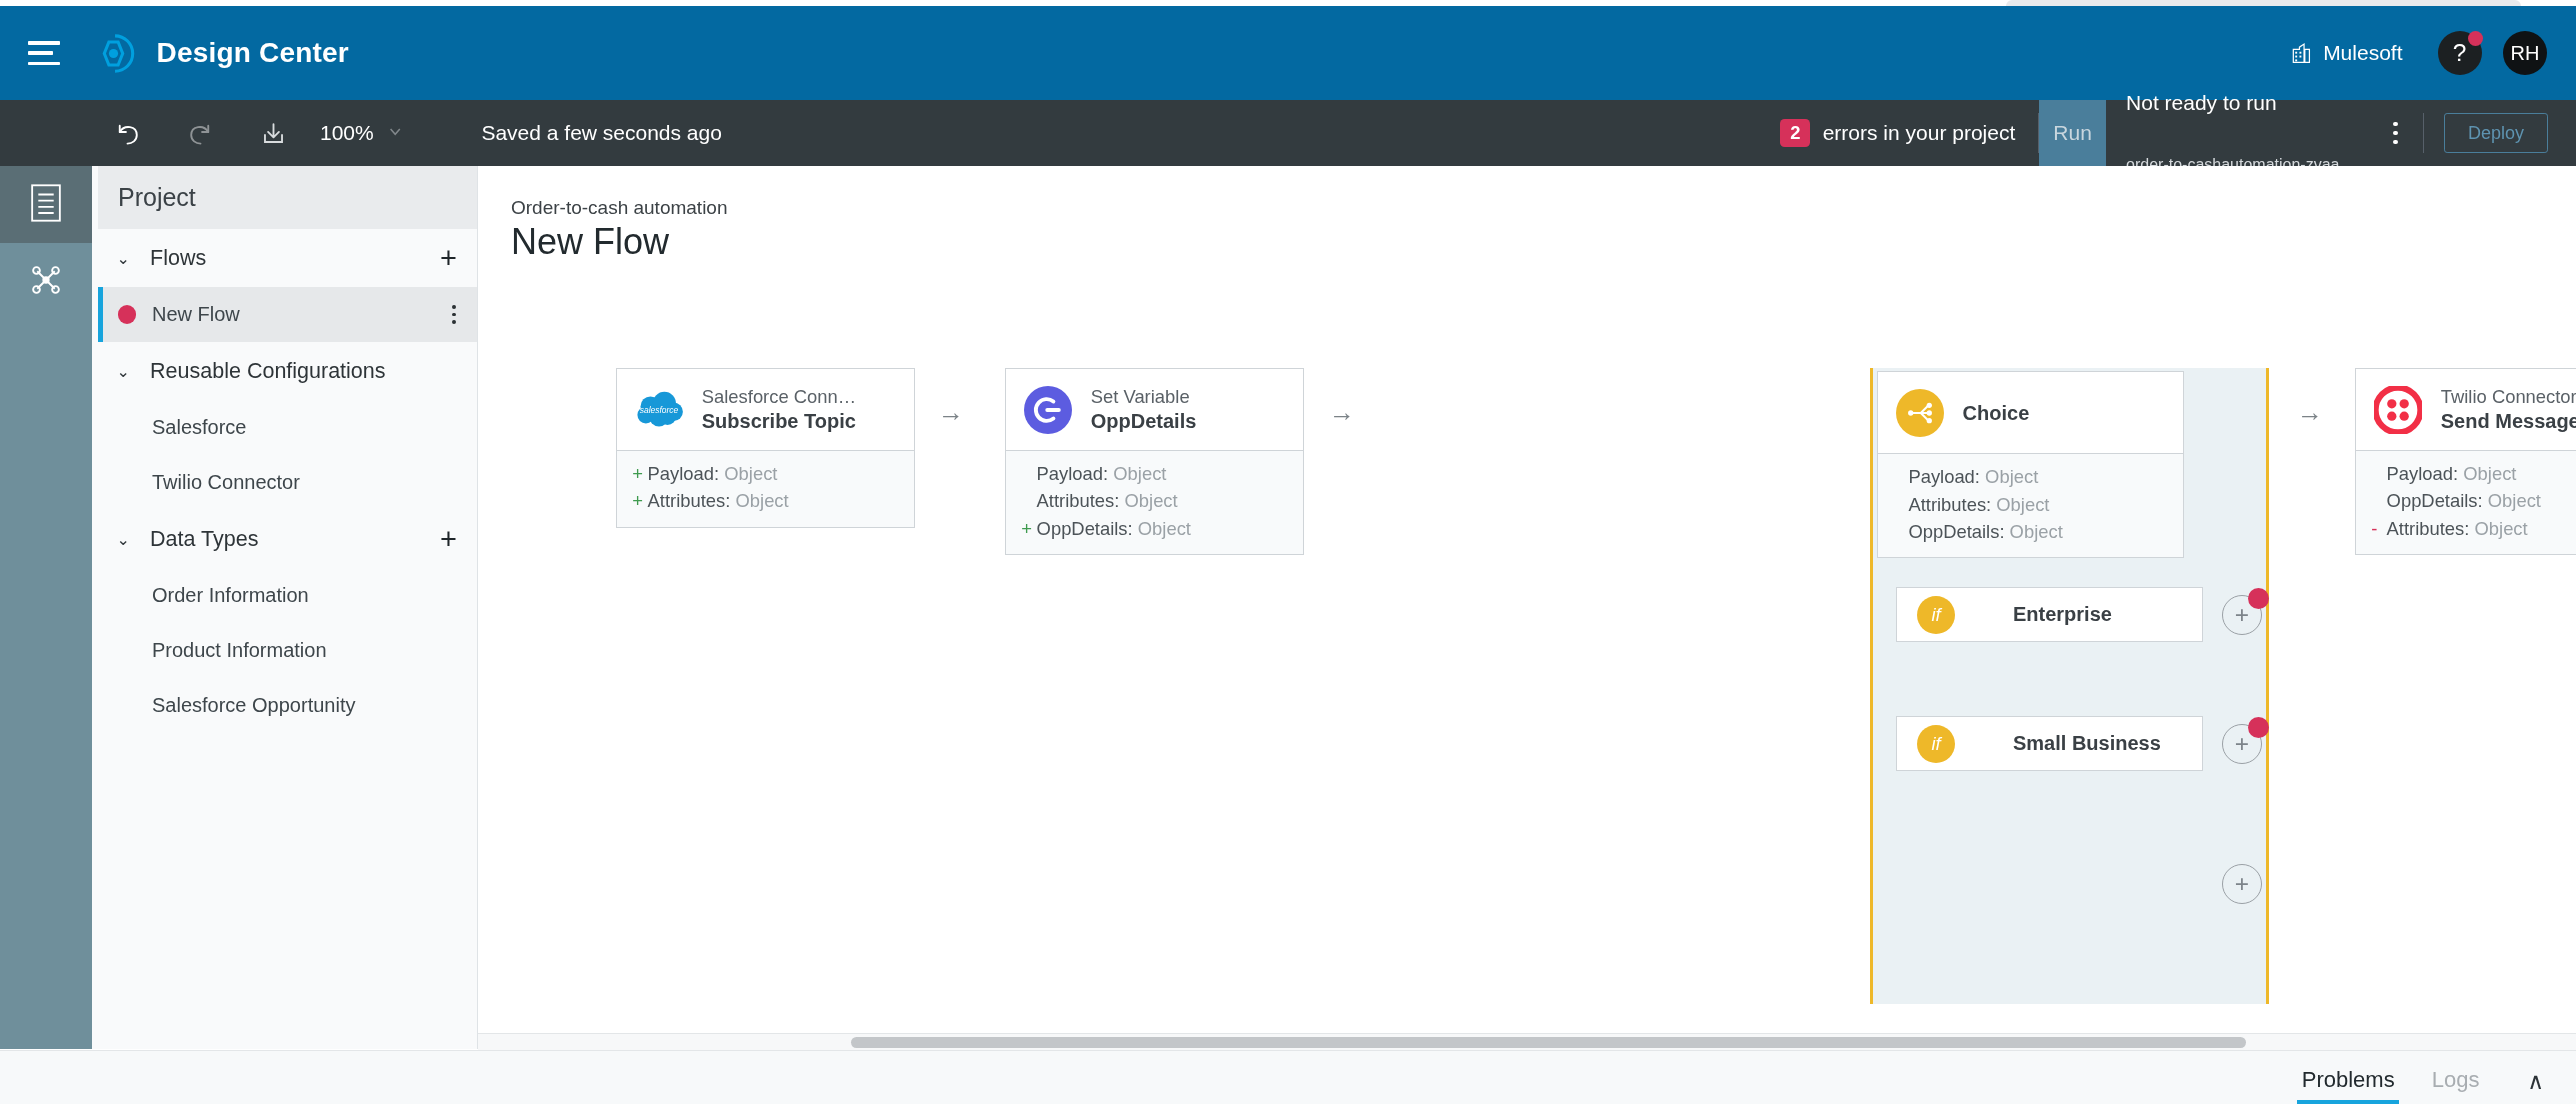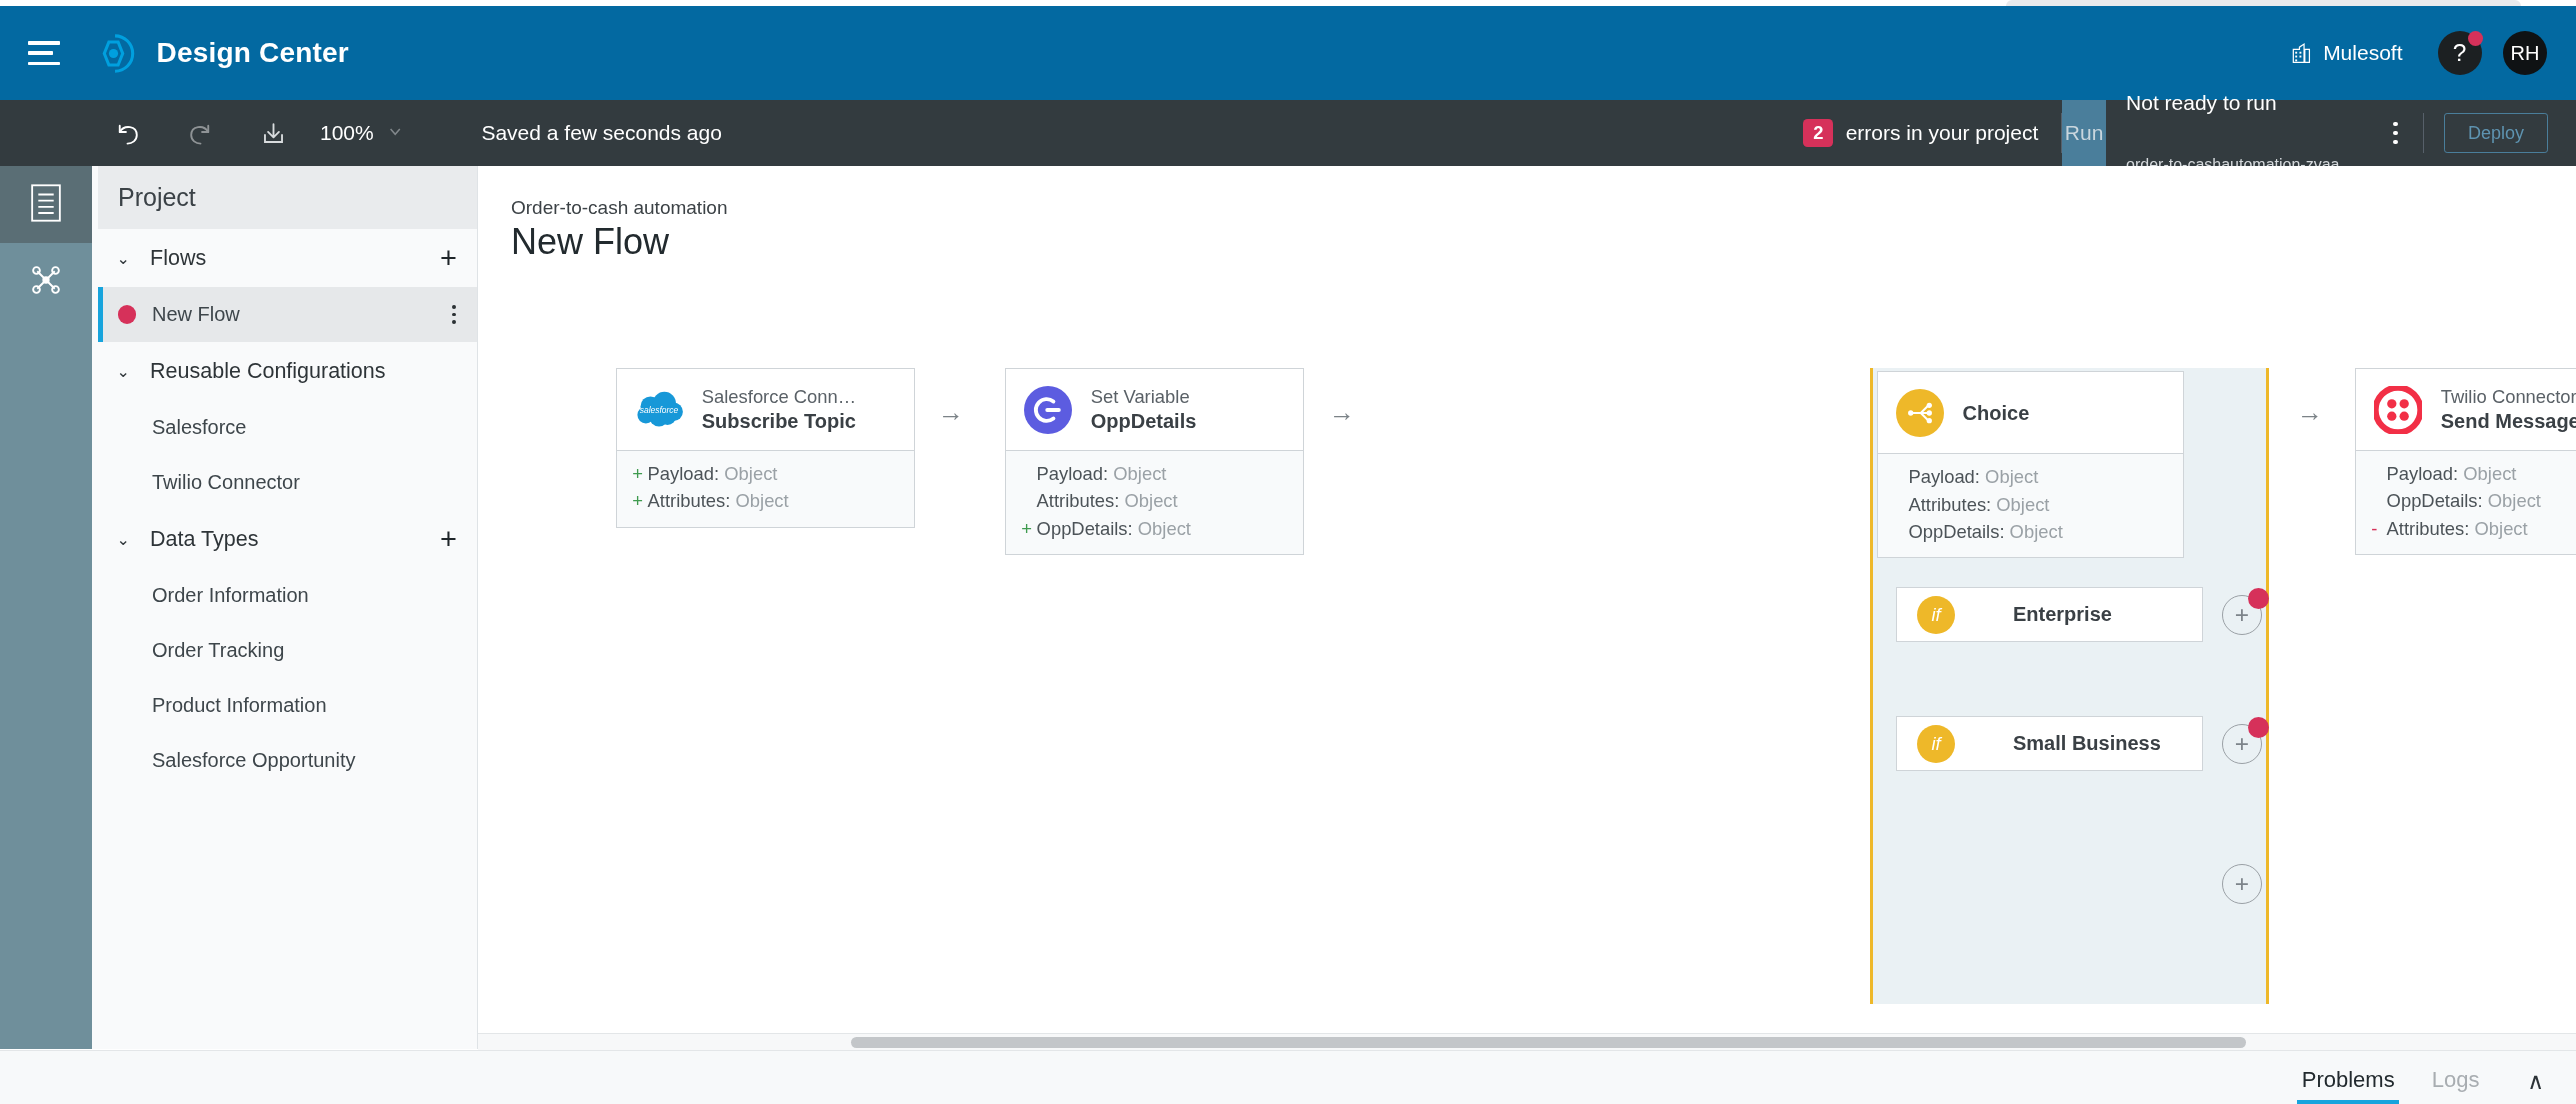--- a/index.html
+++ b/index.html
@@ -54,21 +54,21 @@
   .zoom-val { font-size: 21px; color: #ffffff; }
   .zoom-chev { margin-left: 12.3px; opacity: 0.5; }
   .saved-text { margin-left: 77px; font-size: 21px; color: #ffffff; }
 
   .tb-right { margin-left: auto; display: flex; align-items: center; height: 66px; }
   .err-group { display: flex; align-items: center; padding-right: 23px; }
   .err-badge { background: #d6315a; color: #ffffff; font-size: 18.4px; font-weight: bold;
     border-radius: 4.6px; padding: 3.1px 10px; margin-right: 12.3px; }
   .err-text { font-size: 21px; color: #ffffff; }
   .vsep { width: 0.8px; height: 40px; background: #57606a; }
-  .run-btn { width: 44px; height: 66px; background: #4a7e9b; color: #c9d6de;
+  .run-btn { width: 67px; height: 66px; background: #4a7e9b; color: #c9d6de;
     display: flex; align-items: center; justify-content: center; font-size: 21px;
     cursor: pointer; }
   .run-status { margin-left: 20px; display: flex; flex-direction: column; justify-content: center; gap: 37px; }
   .run-status .l1 { font-size: 21px; color: #ffffff; line-height: 1.15; }
   .run-status .l2 { font-size: 16px; color: #d6dadd; line-height: 1.25; margin-top: 2.3px; }
   .kebab { width: 34px; height: 46px; display: flex; flex-direction: column;
     align-items: center; justify-content: center; gap: 4.6px; margin-left: 23px;
     margin-right: 10.7px; cursor: pointer; }
   .kebab span { width: 4.6px; height: 4.6px; background: #ffffff; border-radius: 50%; }
   .deploy-btn { margin-left: 20px; margin-right: 28px; border: 0.8px solid #4a7e9b;
@@ -317,23 +317,20 @@
 
     <div class="sb-section">
       <span class="sb-chev">⌄</span>
       <span class="sb-section-label">Data Types</span>
       <span class="sb-plus">+</span>
     </div>
     <div class="sb-item">
       <span>Order Information</span>
     </div>
     <div class="sb-item">
-      <span>Order Tracking</span>
-    </div>
-    <div class="sb-item">
       <span>Product Information</span>
     </div>
     <div class="sb-item">
       <span>Salesforce Opportunity</span>
     </div>
   </div>
 
   <div class="canvas">
     <div class="breadcrumb">Order-to-cash automation</div>
     <div class="flow-title">New Flow</div>

